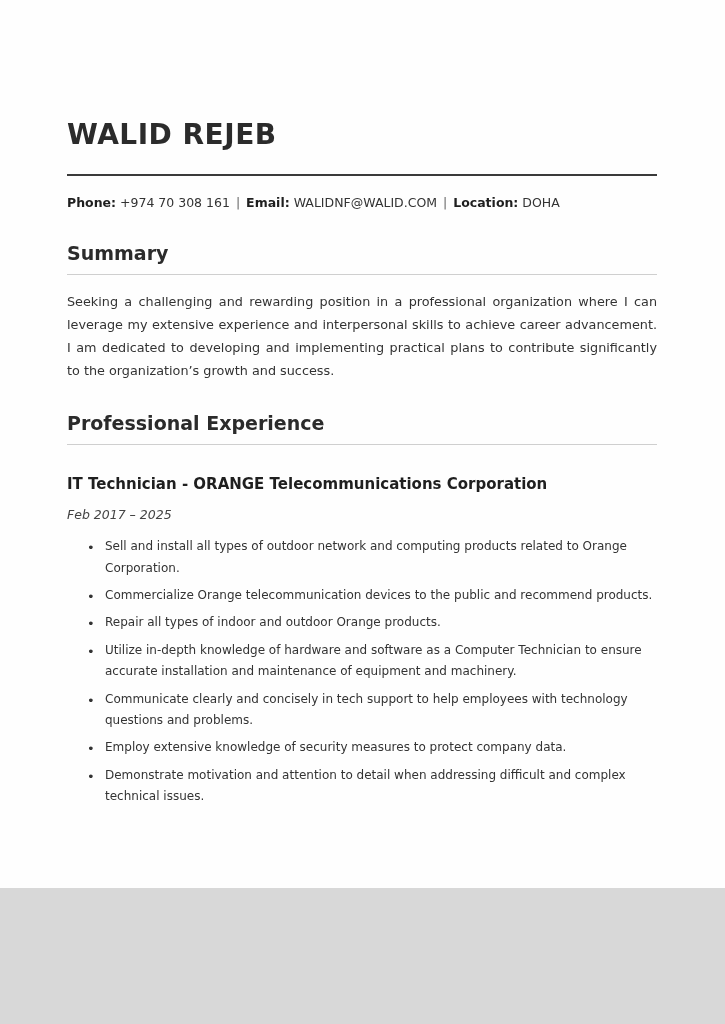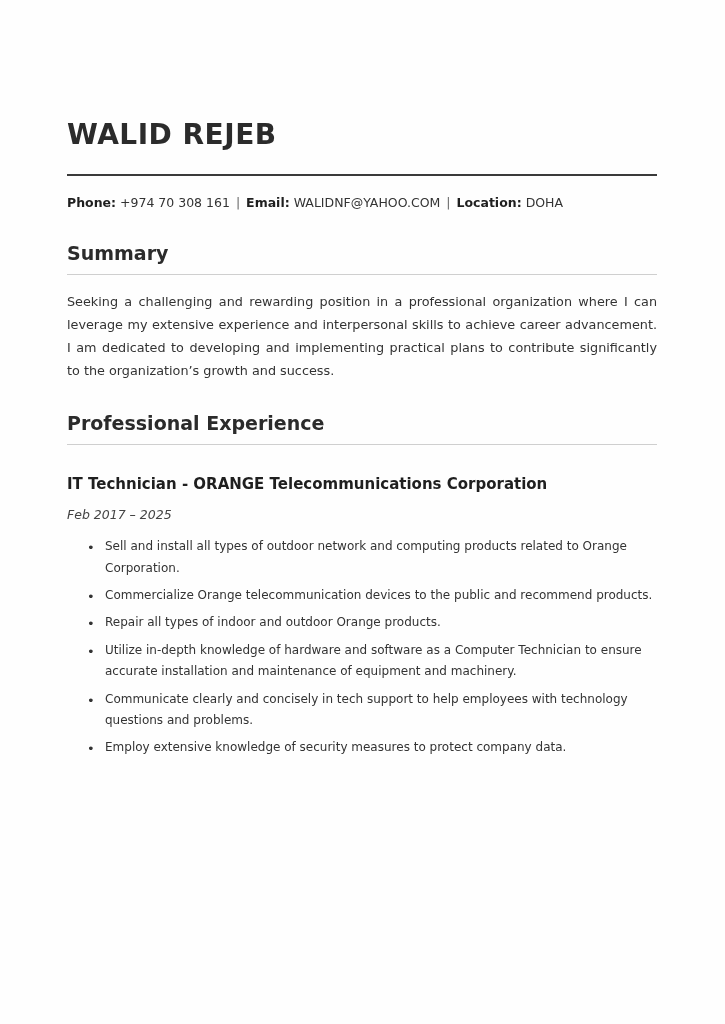--- a/index.html
+++ b/index.html
@@ -5,21 +5,21 @@
   html, body {
     margin: 0;
     padding: 0;
     background: #d8d8d8;
   }
   body {
     font-family: "DejaVu Sans", sans-serif;
   }
   .page {
     width: 725px;
-    height: 1024px;
+    height: 888px;
     background: #ffffff;
     margin: 0 auto;
     position: relative;
     box-sizing: border-box;
     overflow: hidden;
   }
   .sheet {
     position: absolute;
     left: 0;
     top: 0;
@@ -118,21 +118,21 @@
     <div class="content">
 
       <div class="name">WALID REJEB</div>
       <div class="rule-heavy"></div>
 
       <div class="contact">
         <b>Phone:</b>
         <span>+974 70 308 161</span>
         <span class="sep">|</span>
         <b>Email:</b>
-        <span>WALIDNF@YAHOO.COM</span>
+        <span>WALIDNF@WALID.COM</span>
         <span class="sep">|</span>
         <b>Location:</b>
         <span>DOHA</span>
       </div>
 
       <div class="section-title">Summary</div>
       <div class="rule-light"></div>
       <div class="summary-text">Seeking a challenging and rewarding position in a professional organization where I can leverage my extensive experience and interpersonal skills to achieve career advancement. I am dedicated to developing and implementing practical plans to contribute significantly to the organization’s growth and success.</div>
 
       <div class="section-title">Professional Experience</div>
@@ -141,17 +141,18 @@
       <div class="job-title">IT Technician - ORANGE Telecommunications Corporation</div>
       <div class="job-dates">Feb 2017 – 2025</div>
 
       <ul class="bullets">
         <li>Sell and install all types of outdoor network and computing products related to Orange Corporation.</li>
         <li>Commercialize Orange telecommunication devices to the public and recommend products.</li>
         <li>Repair all types of indoor and outdoor Orange products.</li>
         <li>Utilize in-depth knowledge of hardware and software as a Computer Technician to ensure accurate installation and maintenance of equipment and machinery.</li>
         <li>Communicate clearly and concisely in tech support to help employees with technology questions and problems.</li>
         <li>Employ extensive knowledge of security measures to protect company data.</li>
+        <li>Demonstrate motivation and attention to detail when addressing difficult and complex technical issues.</li>
       </ul>
 
     </div>
   </div>
 </div>
 
 </body></html>

